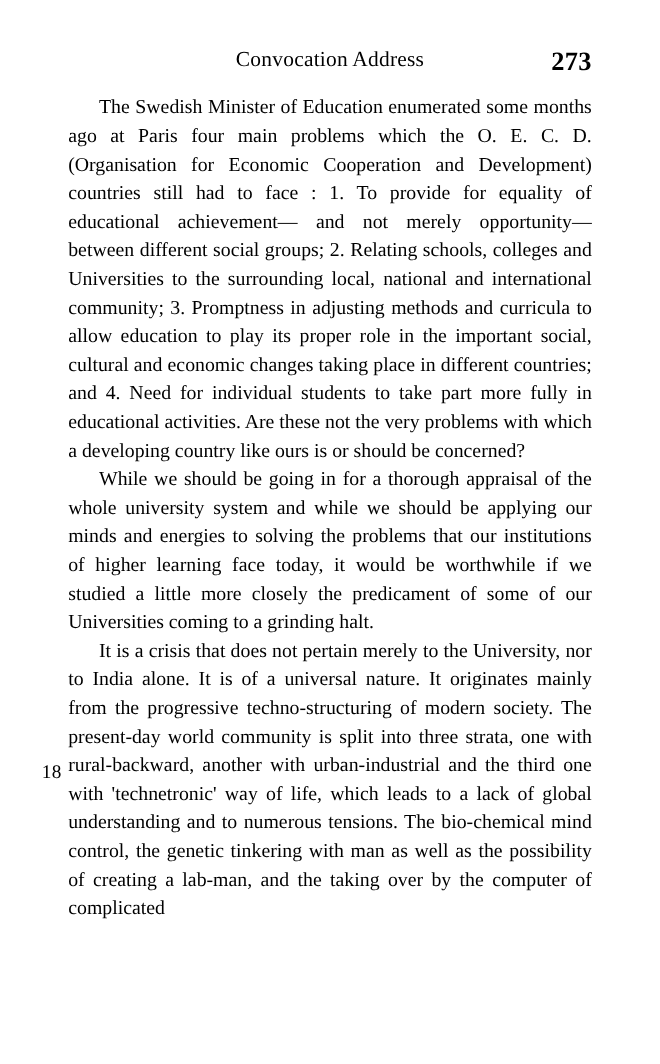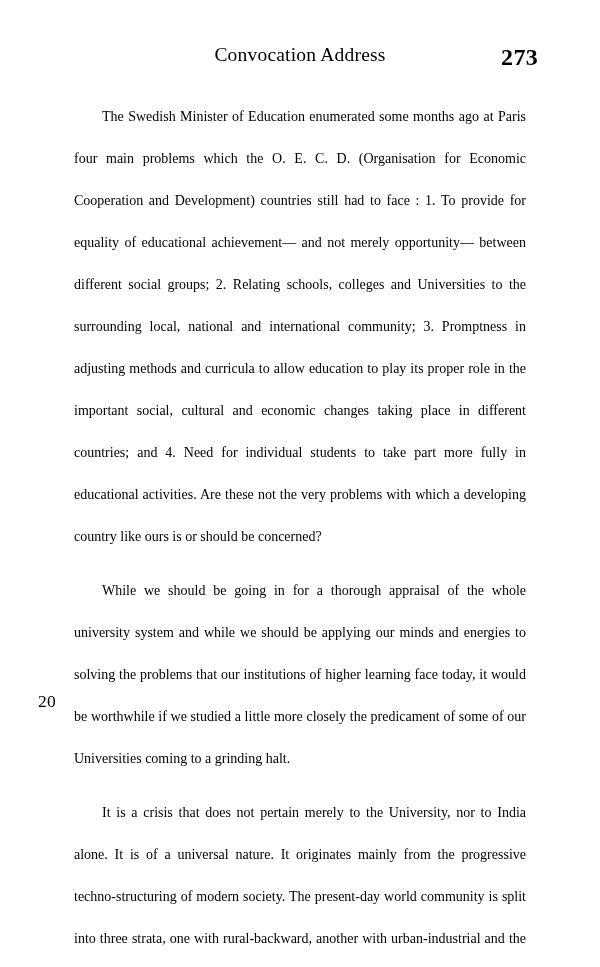--- a/index.html
+++ b/index.html
@@ -45,23 +45,23 @@
     font-weight: bold;
     letter-spacing: 0.3px;
   }
   .body-block {
     position: absolute;
     top: 84px;
     left: 62px;
     width: 476px;
   }
   p.para {
-    margin: 12px;
-    font-size: 14px;
-    line-height: 42px;
+    margin: 0;
+    font-size: 18px;
+    line-height: 26px;
     text-align: justify;
     text-justify: inter-word;
     text-indent: 28px;
     hyphens: none;
   }
   .folio-bottom {
     position: absolute;
     left: 38px;
     bottom: 42px;
     font-size: 17.5px;
@@ -77,15 +77,15 @@
     <span class="running-head">Convocation Address</span>
     <span class="folio-top">273</span>
   </div>
 
   <div class="body-block">
     <p class="para">The Swedish Minister of Education enumerated some months ago at Paris four main problems which the O. E. C. D. (Organisation for Economic Cooperation and Development) countries still had to face : 1. To provide for equality of educational achievement— and not merely opportunity— between different social groups; 2. Relating schools, colleges and Universities to the surrounding local, national and international community; 3. Promptness in adjusting methods and curricula to allow education to play its proper role in the important social, cultural and economic changes taking place in different countries; and 4. Need for individual students to take part more fully in educational activities. Are these not the very problems with which a developing country like ours is or should be concerned?</p>
     <p class="para">While we should be going in for a thorough appraisal of the whole university system and while we should be applying our minds and energies to solving the problems that our institutions of higher learning face today, it would be worthwhile if we studied a little more closely the predicament of some of our Universities coming to a grinding halt.</p>
     <p class="para">It is a crisis that does not pertain merely to the University, nor to India alone. It is of a universal nature. It originates mainly from the progressive techno-structuring of modern society. The present-day world community is split into three strata, one with rural-backward, another with urban-industrial and the third one with 'technetronic' way of life, which leads to a lack of global understanding and to numerous tensions. The bio-chemical mind control, the genetic tinkering with man as well as the possibility of creating a lab-man, and the taking over by the computer of complicated</p>
   </div>
 
-  <div class="folio-bottom">20</div>
+  <div class="folio-bottom">18</div>
 
 </div>
 
 </body></html>

